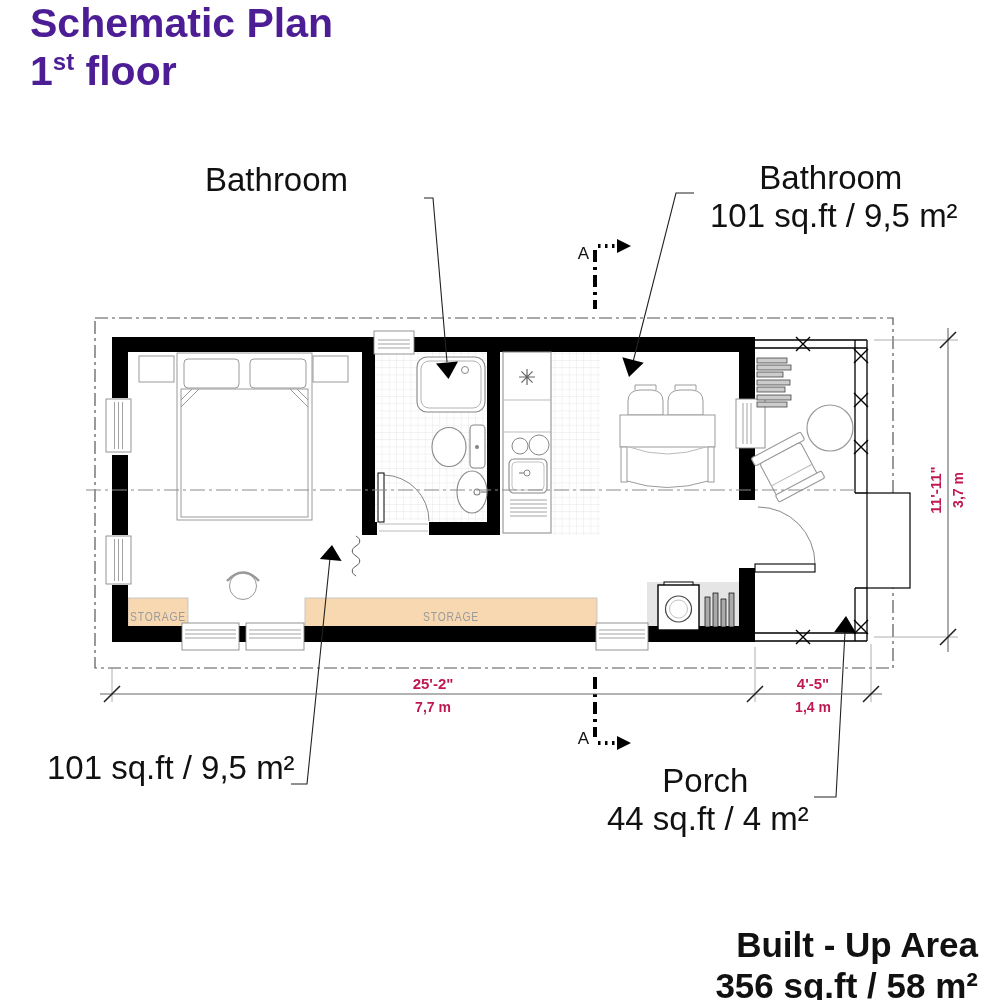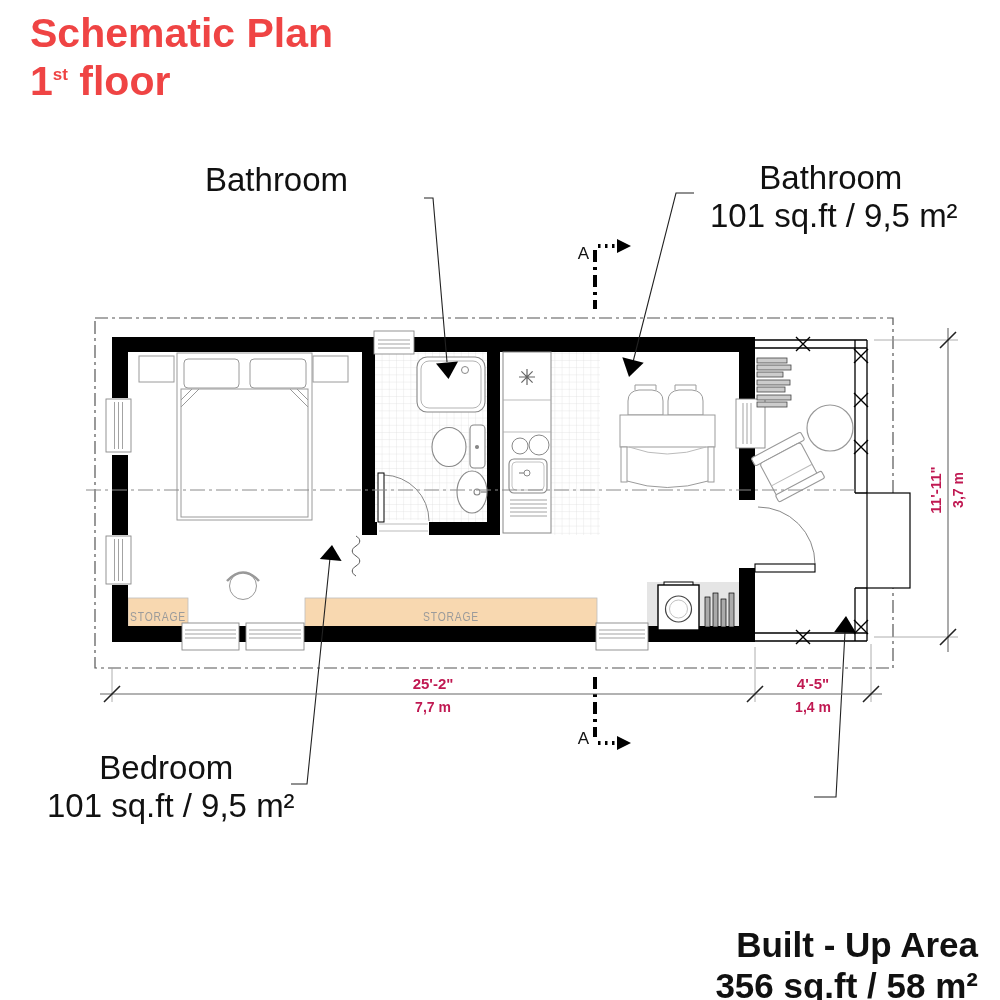--- a/index.html
+++ b/index.html
@@ -1,20 +1,20 @@
 <!DOCTYPE html>
 <html><head>
 <meta charset="utf-8">
 <style>
   html,body{margin:0;padding:0;background:#fff;}
   .page{position:relative;width:1000px;height:1000px;background:#ffffff;overflow:hidden;
         font-family:"Liberation Sans","DejaVu Sans",sans-serif;color:#111;}
   .plan-svg{position:absolute;left:0;top:0;width:1000px;height:1000px;}
-  .title{position:absolute;left:30px;top:10px;font-size:41px;font-weight:bold;line-height:1.17;color:#ef4444;}
-  .title sup{font-size:17px;}
+  .title{position:absolute;left:30px;top:0;font-size:41px;font-weight:bold;line-height:1.17;color:#4c1d95;}
+  .title sup{font-size:24px;}
   .room-label{position:absolute;font-size:33px;line-height:1.16;color:#111;text-align:center;}
   .room-label .area{white-space:nowrap;}
   .builtup{position:absolute;right:22px;top:924px;text-align:right;font-size:35px;font-weight:bold;line-height:1.18;color:#111;}
   svg text{font-family:"Liberation Sans","DejaVu Sans",sans-serif;}
   .dim-imp{font-size:15px;font-weight:bold;fill:#c01952;}
   .dim-met{font-size:14px;font-weight:bold;fill:#c01952;}
   .sec-a{font-size:17px;fill:#111;}
   .storage-t{font-size:13px;fill:#9b9b9b;letter-spacing:1px;}
 </style>
 </head>
@@ -28,22 +28,25 @@
   </div>
 
   <div class="room-label" style="left:205px;top:161px;">
     <div>Bathroom</div>
   </div>
   <div class="room-label" style="left:704px;top:159px;">
     <div>Bathroom</div>
     <div class="area" style="padding-left:6px;">101 sq.ft / 9,5 m²</div>
   </div>
   <div class="room-label" style="left:38px;top:749px;">
-    <div>Bedroom</div>
     <div class="area" style="padding-left:9px;">101 sq.ft / 9,5 m²</div>
+  </div>
+  <div class="room-label" style="left:602px;top:762px;">
+    <div>Porch</div>
+    <div class="area" style="padding-left:5px;">44 sq.ft / 4 m²</div>
   </div>
 
   <div class="builtup">
     <div>Built - Up Area</div>
     <div>356 sq.ft / 58 m²</div>
   </div>
 
   <svg class="plan-svg" viewBox="0 0 1000 1000">
     <defs>
       <pattern id="tile" width="7.2" height="7.2" patternUnits="userSpaceOnUse">

